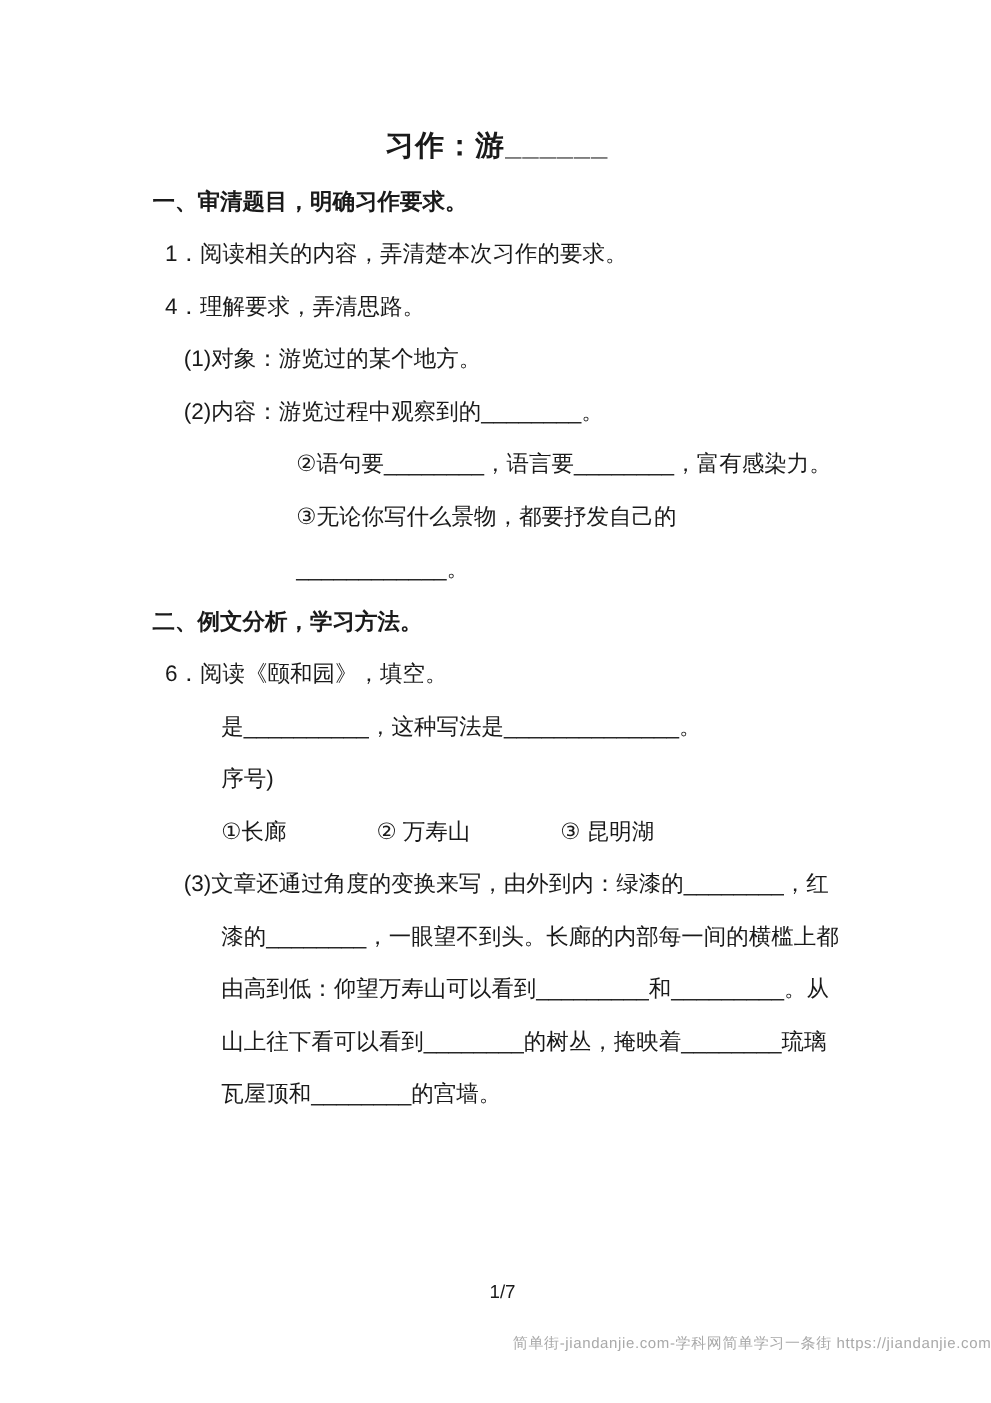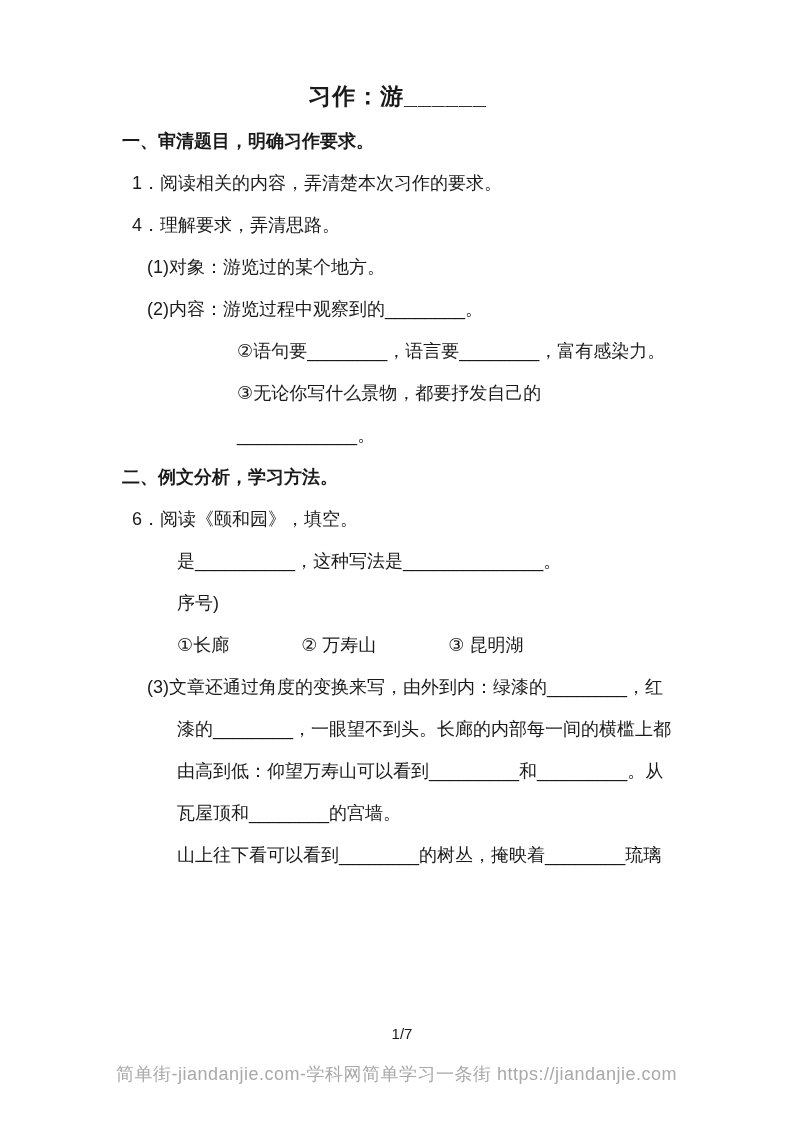--- a/index.html
+++ b/index.html
@@ -7,21 +7,21 @@
     padding: 0;
     background: #ffffff;
   }
   .page {
     position: relative;
     width: 793px;
     height: 1122px;
     margin: 0 auto;
     background: #ffffff;
     box-sizing: border-box;
-    padding: 74px 120px 0 122px;
+    padding: 94px 120px 0 122px;
     font-family: "Liberation Sans", "DejaVu Sans", sans-serif;
     font-size: 18px;
     line-height: 42px;
     color: #1a1a1a;
     overflow: hidden;
   }
   .doc-title {
     text-align: center;
     font-size: 23px;
     font-weight: bold;
@@ -56,22 +56,22 @@
     text-align: center;
     font-size: 15px;
     line-height: 24px;
     color: #1a1a1a;
   }
   .footer-watermark {
     position: absolute;
     left: 0;
     right: 0;
     top: 1060px;
-    text-align: center;
-    font-size: 18px;
+    text-align: right;
+    font-size: 12px;
     line-height: 28px;
     color: #a9a9a9;
     letter-spacing: 0.5px;
   }
 </style>
 </head>
 <body>
 
 <div class="page">
 
@@ -85,19 +85,19 @@
   <div class="line lv-circ">②语句要________，语言要________，富有感染力。</div>
   <div class="line lv-circ">③无论你写什么景物，都要抒发自己的____________。</div>
   <div class="line lv-section">二、例文分析，学习方法。</div>
   <div class="line lv-num">6．阅读《颐和园》，填空。</div>
   <div class="line lv-cont">是__________，这种写法是______________。</div>
   <div class="line lv-cont">序号)</div>
   <div class="line lv-cont">①长廊　　　　② 万寿山　　　　③ 昆明湖</div>
   <div class="line lv-paren">(3)文章还通过角度的变换来写，由外到内：绿漆的________，红</div>
   <div class="line lv-cont">漆的________，一眼望不到头。长廊的内部每一间的横槛上都</div>
   <div class="line lv-cont">由高到低：仰望万寿山可以看到_________和_________。从</div>
+  <div class="line lv-cont">山上往下看可以看到________的树丛，掩映着________琉璃</div>
   <div class="line lv-cont">瓦屋顶和________的宫墙。</div>
-  <div class="line lv-cont">山上往下看可以看到________的树丛，掩映着________琉璃</div>
 
   <div class="page-number">1/7</div>
   <div class="footer-watermark">简单街-jiandanjie.com-学科网简单学习一条街 https://jiandanjie.com</div>
 
 </div>
 
 </body></html>

